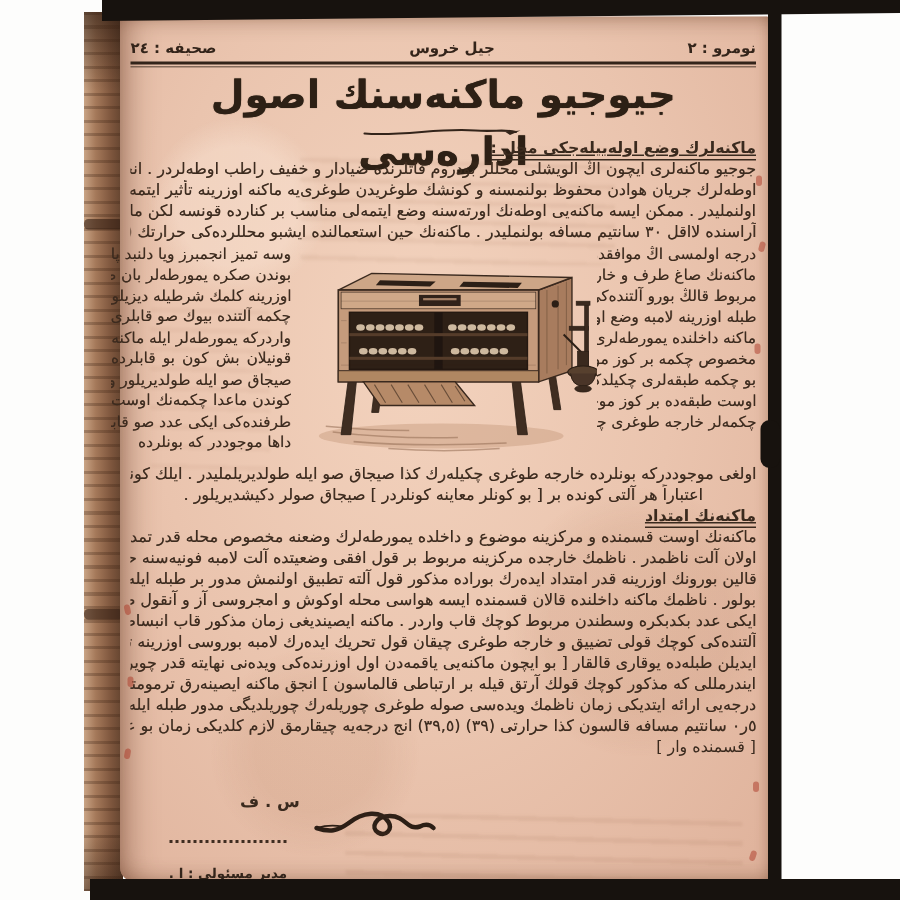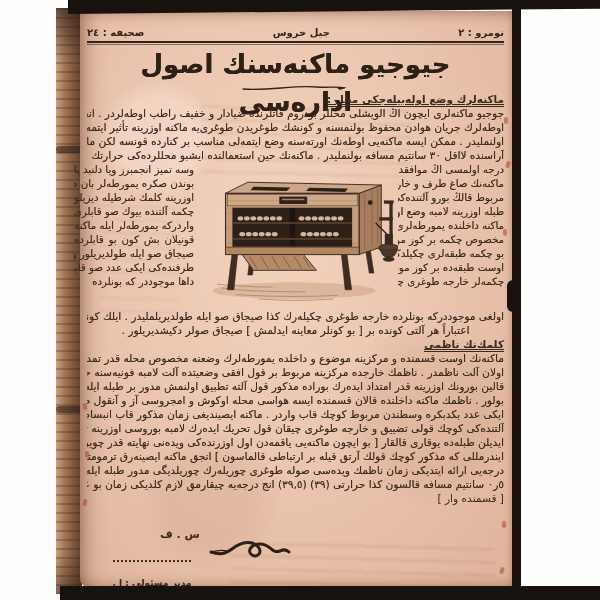--- a/index.html
+++ b/index.html
@@ -188,30 +188,31 @@
         </div>
 
         <div class="col col-left">
           <div class="bline">وسه تميز انجمبرز ويا دلنبد پاپيل .</div>
           <div class="bline">بوندن صكره يمورطه‌لر بان طرفلری</div>
           <div class="bline">اوزرينه كلمك شرطيله ديزيلور .</div>
           <div class="bline">چكمه آلتنده بيوك صو قابلری</div>
           <div class="bline">واردركه يمورطه‌لر ايله ماكنه‌يه</div>
           <div class="bline">قونيلان بش كون بو قابلرده</div>
           <div class="bline">صيجاق صو ايله طولديريلور و بو</div>
+          <div class="bline">كوندن ماعدا چكمه‌نك اوست</div>
           <div class="bline">طرفنده‌كی ايكی عدد صو قابلری</div>
           <div class="bline rlast">داها موجوددر كه بونلرده</div>
         </div>
       </div>
 
       <div class="bline">اولغی موجوددركه بونلرده خارجه طوغری چكيلەرك كذا صيجاق صو ايله طولديريلمليدر . ايلك كوندن</div>
-      <div class="bline cent">اعتباراً هر آلتی كونده بر [ بو كونلر معاينه ايدلمش ] صيجاق صولر دكيشديريلور .</div>
+      <div class="bline cent">اعتباراً هر آلتی كونده بر [ بو كونلر معاينه كونلردر ] صيجاق صولر دكيشديريلور .</div>
 
       <div class="subhead">
-        <span>كلمك‌نك ناظمی</span>
+        <span>ماكنه‌نك امتداد</span>
       </div>
 
       <div class="bline">ماكنه‌نك اوست قسمنده و مركزينه موضوع و داخلده يمورطه‌لرك وضعنه مخصوص محله قدر تمديد ايدلمش</div>
       <div class="bline">اولان آلت ناظمدر . ناظمك خارجده مركزينه مربوط بر قول افقی وضعيتده آلت لامبه فونيه‌سنه حق اولان</div>
       <div class="bline">قالين بورونك اوزرينه قدر امتداد ايدەرك بوراده مذكور قول آلته تطبيق اولنمش مدور بر طبله ايله نهايت</div>
       <div class="bline">بولور . ناظمك ماكنه داخلنده قالان قسمنده ايسه هواسی محله اوكوش و امجروسی آز و آنقول طولديرلمش</div>
       <div class="bline">ايكی عدد بكدبكرە وسطندن مربوط كوچك قاب واردر . ماكنه ايصينديغی زمان مذكور قاب انبساط ايدەرك</div>
       <div class="bline">آلتنده‌كی كوچك قولی تضييق و خارجه طوغری چيقان قول تحريك ايدەرك لامبه بوروسی اوزرينه تطبيق</div>
       <div class="bline">ايديلن طبله‌ده يوقاری قالقار [ بو ايچون ماكنه‌يی ياقمه‌دن اول اوزرنده‌كی ويده‌نی نهايته قدر چويروب اشاغی‌يه</div>
       <div class="bline">ايندرمللی كه مذكور كوچك قولك آرتق قيله بر ارتباطی قالماسون ] انجق ماكنه ايصينه‌رق ترمومترو ( ٣٨,٥ )</div>

